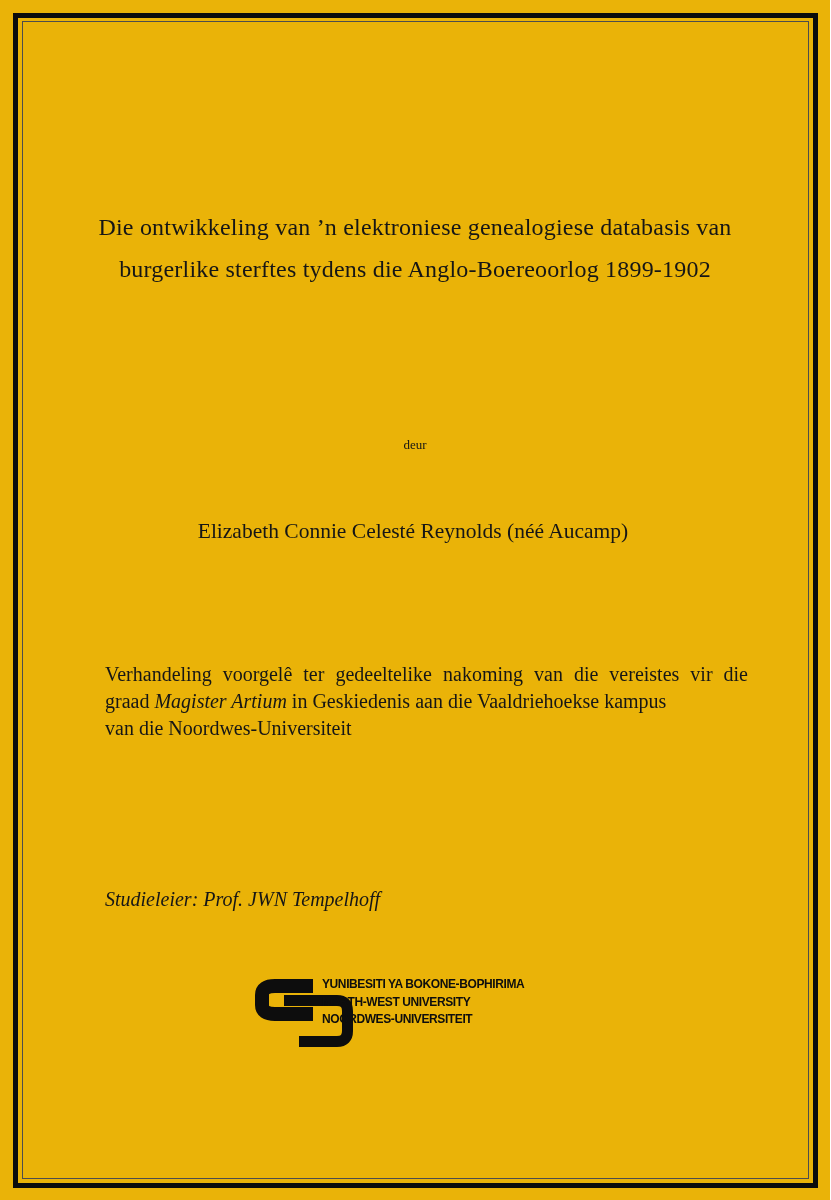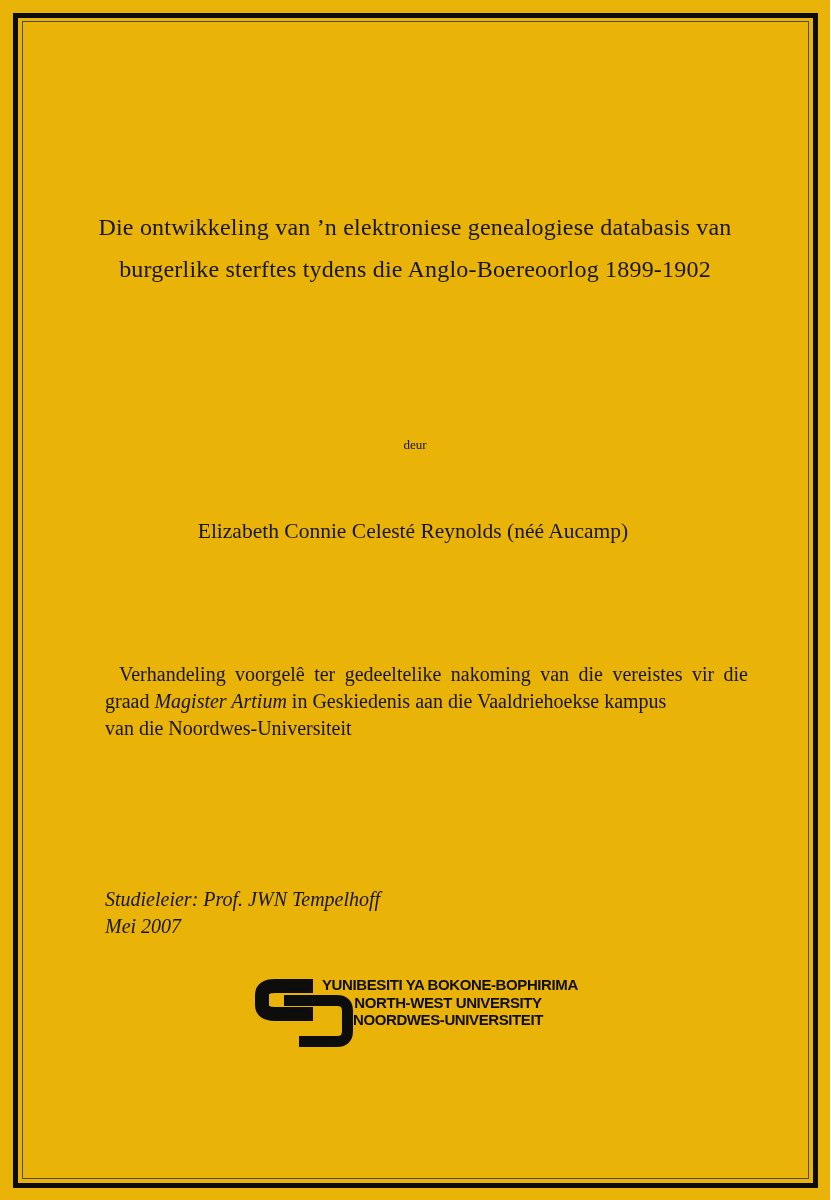--- a/index.html
+++ b/index.html
@@ -54,21 +54,20 @@
   .submission {
     position: absolute;
     left: 105px; top: 661px;
     width: 643px;
     font-size: 20px;
     line-height: 27px;
   }
   .sub-line1 {
     text-align: justify;
     text-align-last: justify;
-    margin-left: 14px;
   }
   .supervisor-block {
     position: absolute;
     left: 105px; top: 886px;
     font-size: 20px;
     line-height: 27px;
     font-style: italic;
   }
   .logo {
     position: absolute;
@@ -76,24 +75,24 @@
     width: 330px; height: 80px;
   }
   .logo-mark {
     position: absolute;
     left: 0; top: 3px;
   }
   .logo-text {
     position: absolute;
     left: 67px; top: 1px;
     width: 252px;
-    text-align: center;
+    text-align: left;
     font-family: "Liberation Sans", sans-serif;
     font-weight: bold;
-    font-size: 15px;
+    font-size: 12px;
     line-height: 17.5px;
     letter-spacing: -0.4px;
     color: #0e0e0e;
     white-space: nowrap;
   }
   em { font-style: italic; }
 </style>
 </head>
 <body>
 
@@ -112,21 +111,20 @@
   <div class="author">Elizabeth Connie Celesté Reynolds (néé Aucamp)</div>
 
   <div class="submission">
     <div class="sub-line1">Verhandeling voorgelê ter gedeeltelike nakoming van die vereistes vir die</div>
     <div class="sub-line2"><span>graad </span><em>Magister Artium</em><span> in Geskiedenis aan die Vaaldriehoekse kampus</span></div>
     <div class="sub-line3">van die Noordwes-Universiteit</div>
   </div>
 
   <div class="supervisor-block">
     <div>Studieleier: Prof. JWN Tempelhoff</div>
-    <div>Mei 2007</div>
   </div>
 
   <div class="logo">
     <svg class="logo-mark" width="100" height="72" viewBox="0 0 100 72" aria-hidden="true">
 
       <path d="M 58 8 H 20 Q 7 8 7 17 V 27 Q 7 36 20 36 H 58" fill="none" stroke="#0d0d0d" stroke-width="14" stroke-linecap="butt"></path>
 
       <path d="M 29 22.5 H 82 Q 92.5 22.5 92.5 33 V 53 Q 92.5 63.5 82 63.5 H 44" fill="none" stroke="#0d0d0d" stroke-width="11" stroke-linecap="butt"></path>
     </svg>
     <div class="logo-text">

